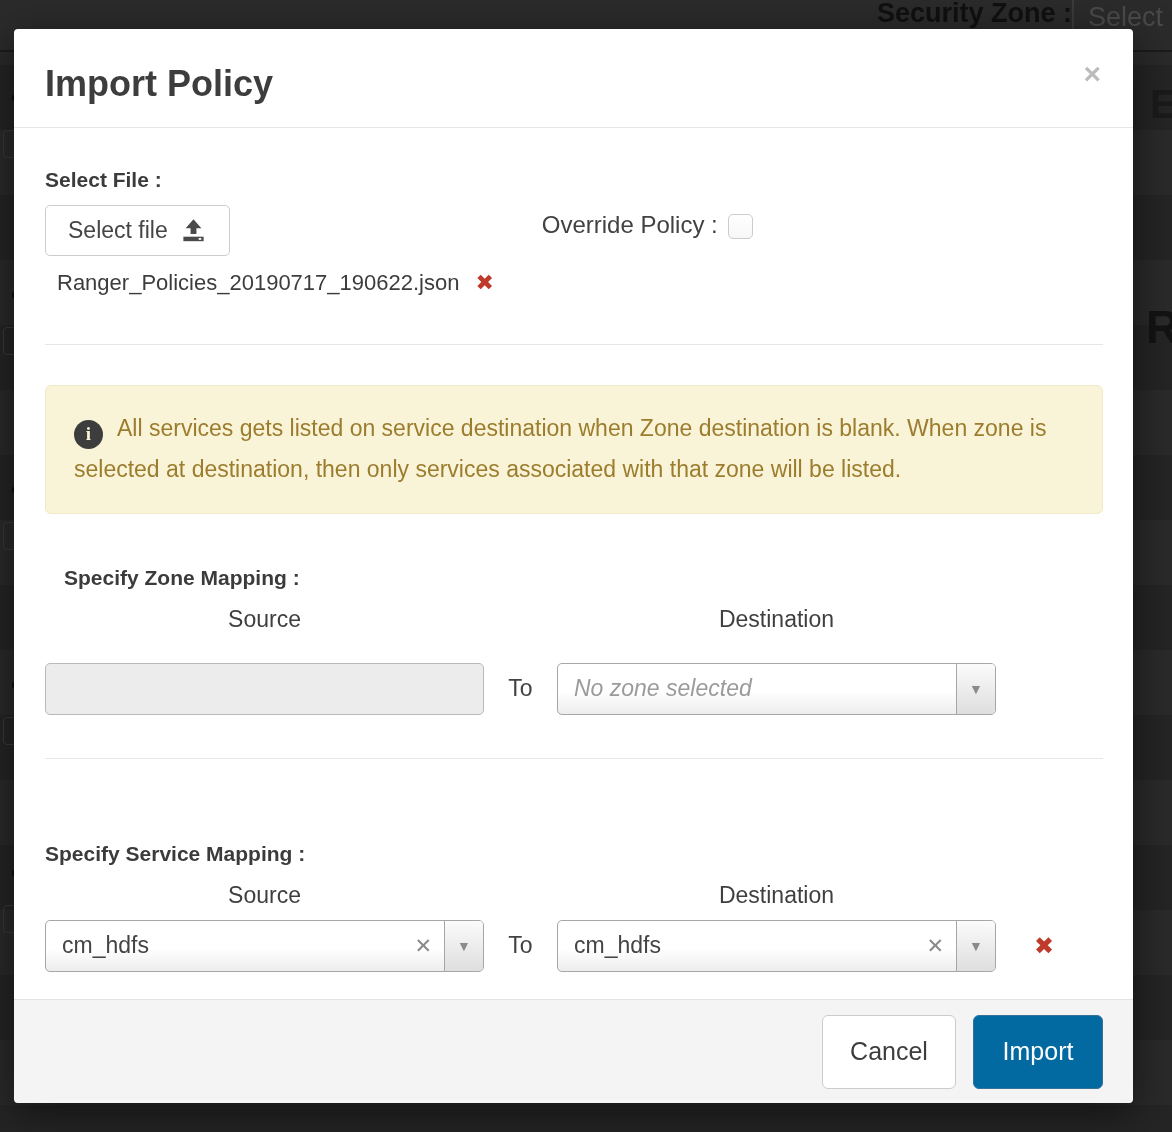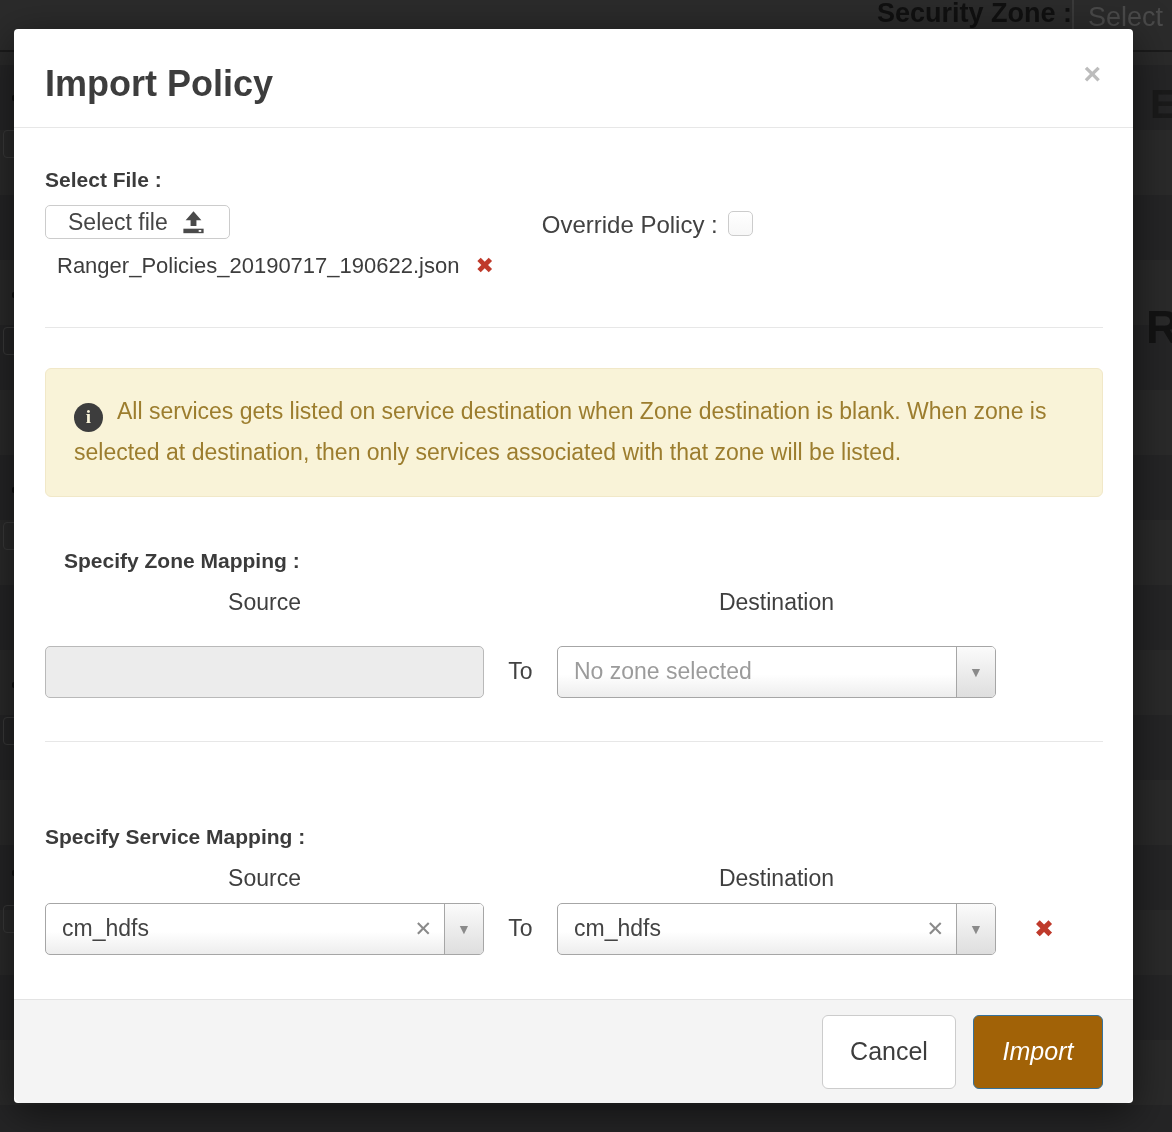--- a/index.html
+++ b/index.html
@@ -50,26 +50,26 @@
     position:absolute;top:30px;right:32px;font-size:30px;font-weight:bold;color:#bcbcbc;
     cursor:pointer;line-height:1;background:none;border:none;padding:0;
     font-family:"Liberation Sans","DejaVu Sans",sans-serif;
   }
   .modal-body{flex:1;padding:40px 30px 0 31px;}
   .section-label{font-size:21px;font-weight:bold;color:#3b3b3b;}
   
   .file-row{display:flex;align-items:flex-start;margin-top:13px;}
   .select-file-btn{
     display:inline-flex;align-items:center;gap:12px;
-    height:34px;padding:0 22px;background:#fff;border:1px solid #ccc;border-radius:5px;
+    height:51px;padding:0 22px;background:#fff;border:1px solid #ccc;border-radius:5px;
     font-size:23px;color:#454545;cursor:pointer;
     font-family:"Liberation Sans","DejaVu Sans",sans-serif;
   }
   .upload-icon{display:inline-block;line-height:0;}
-  .override-wrap{display:flex;align-items:flex-start;margin:6px 0 0 312px;}
+  .override-wrap{display:flex;align-items:flex-end;margin:6px 0 0 312px;}
   .override-label{font-size:24px;color:#424242;}
   .override-checkbox{
     appearance:none;-webkit-appearance:none;width:25px;height:25px;margin:0 0 0 10px;
     border:1px solid #ccc;border-radius:5px;background:linear-gradient(180deg,#fff,#f7f7f7);
     cursor:pointer;
   }
   .file-name-row{display:flex;align-items:center;margin:14px 0 0 12px;}
   .file-name{font-size:22px;color:#3d3d3d;}
   .remove-x{font-size:22px;color:#bf3a2b;margin-left:16px;cursor:pointer;font-weight:bold;}
   .hr{border:none;border-top:1px solid #e7e7e7;margin:48px 0 0 0;}
@@ -95,41 +95,41 @@
   .src-input{
     width:439px;height:52px;box-sizing:border-box;background:#ececec;border:1px solid #b9b9b9;
     border-radius:5px;
   }
   .combo{
     width:439px;height:52px;box-sizing:border-box;display:flex;align-items:center;
     background:linear-gradient(180deg,#ffffff 55%,#ededed 100%);
     border:1px solid #a6a6a6;border-radius:5px;overflow:hidden;cursor:pointer;
   }
   .combo-text{flex:1;padding-left:16px;font-size:23px;color:#444;white-space:nowrap;}
-  .combo-text.placeholder{color:#9b9b9b;}
+  .combo-text.placeholder{color:#9b9b9b;font-style:italic;}
   .combo-clear{font-size:21px;font-weight:bold;color:#8a8a8a;padding:0 12px;cursor:pointer;}
   .combo-arrow-btn{
     width:38px;align-self:stretch;display:flex;align-items:center;justify-content:center;
     border-left:1px solid #a6a6a6;background:linear-gradient(180deg,#fbfbfb,#dedede);cursor:pointer;
   }
   .combo-arrow{font-size:14px;color:#8a8a8a;}
   .svc-row{margin-top:11px;}
   .row-remove{margin-left:38px;font-size:24px;}
   
   .modal-footer{
     height:103px;background:#f4f4f4;border-top:1px solid #e3e3e3;
     border-radius:0 0 8px 8px;display:flex;align-items:center;justify-content:flex-end;
     gap:17px;padding-right:30px;
   }
   .btn{
     height:74px;border-radius:6px;font-size:25px;cursor:pointer;
     font-family:"Liberation Sans","DejaVu Sans",sans-serif;
   }
   .btn-cancel{width:134px;background:#fff;border:1px solid #ccc;color:#3d3d3d;}
-  .btn-import{width:130px;background:#a16207;border:1px solid #36719a;color:#fff;font-style:italic;}
+  .btn-import{width:130px;background:#0369a1;border:1px solid #36719a;color:#fff;}
 </style>
 </head>
 <body>
 
 <div class="backdrop"></div>
 <div class="backdrop-topbar"></div>
 <span class="bg-zone-label">Security Zone :</span>
 <span class="bg-zone-select">Select</span>
 <span class="bg-big-letter">R</span>
 <span class="bg-big-letter2">E</span>

